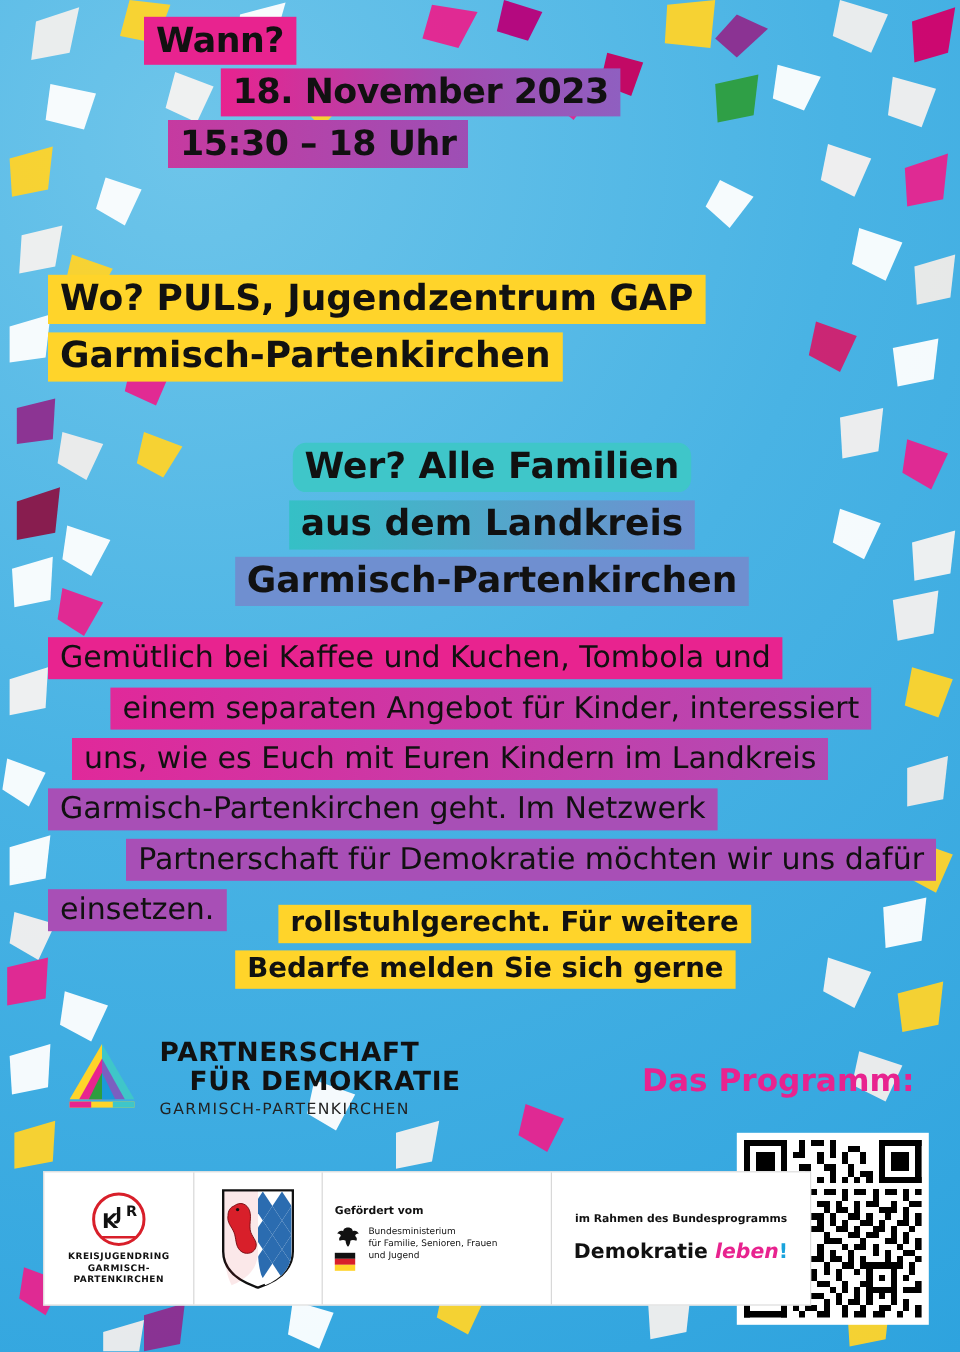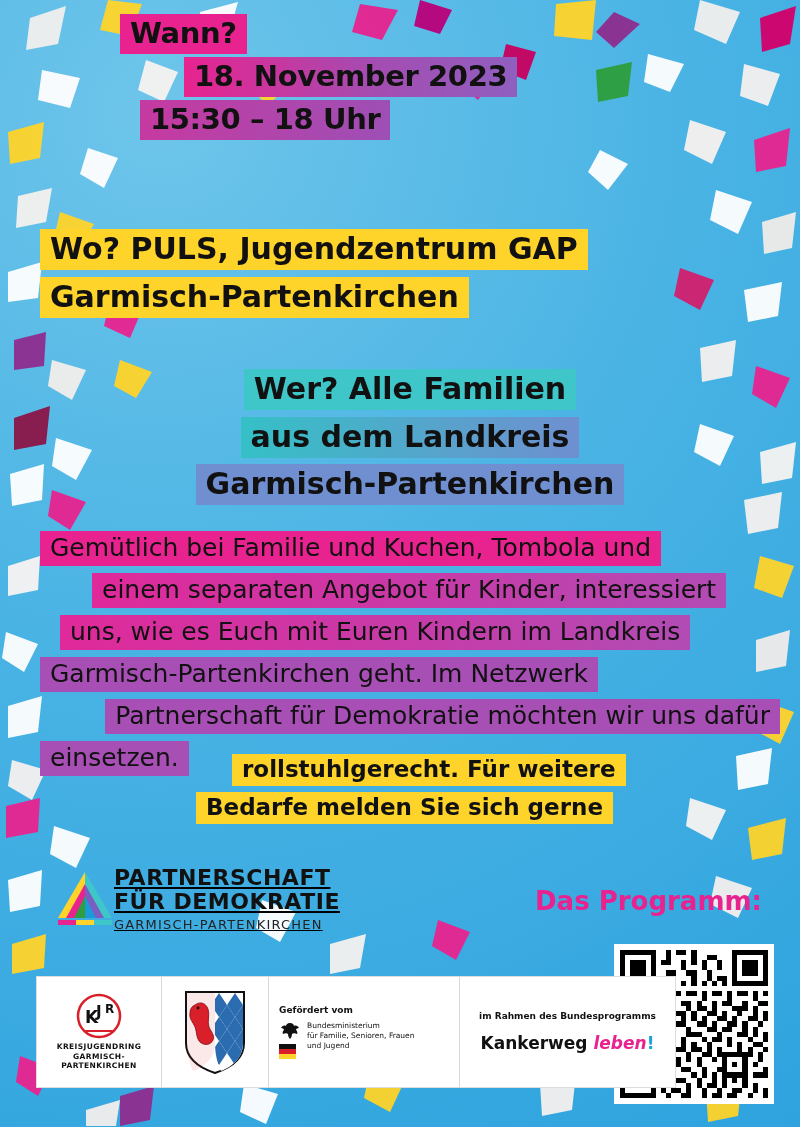--- a/index.html
+++ b/index.html
@@ -84,21 +84,21 @@
     top: 368px;
     width: 740px;
     font-size: 30px;
     font-weight: bold;
     line-height: 1.42;
     text-align: center;
   }
   .line-o1 { margin: 0 0 5px 0; }
   .line-o2 { margin: 0 0 5px 0; }
   .line-o3 { margin: 0; }
-  .hl-teal  { background: #3fc6c9; }
+  .hl-teal  { background: #3fc6c9; border-radius: 11px; }
   .hl-teal2 { background: linear-gradient(90deg,#35c0c6 0%, #6f8fd0 100%); }
   .hl-blue  { background: #6f8fd0; }
 
   .block-body {
     position: absolute;
     left: 40px;
     top: 528px;
     width: 740px;
     font-size: 25px;
     line-height: 1.56;
@@ -126,31 +126,30 @@
   }
   .block-access p { margin: 0 0 3px 0; }
   .ac-2 { padding-left: 36px; }
 
   
   .logo-pfd {
     position: absolute;
     left: 56px;
     top: 866px;
     display: flex;
-    align-items: flex-end;
-    gap: 0;
-    text-decoration: underline;
+    align-items: center;
+    gap: 19px;
   }
   .logo-mark { width: 58px; height: 62px; }
   .logo-text { color: #111; }
   .logo-l1 {
     font-size: 22px; font-weight: bold; letter-spacing: 0.5px; line-height: 1.08;
   }
   .logo-l2 {
-    font-size: 22px; font-weight: bold; letter-spacing: 0.5px; line-height: 1.08;
+    font-size: 22px; font-weight: bold; letter-spacing: 0.5px; line-height: 1.08; margin-left: 25px;
   }
   .logo-l3 {
     font-size: 13px; letter-spacing: 1.2px; margin-top: 3px; color: #222;
   }
 
   
   .programm-label {
     position: absolute;
     right: 38px;
     top: 886px;
@@ -358,21 +357,21 @@
       <div class="line-o2">
         <span class="hl hl-teal2">aus dem Landkreis</span>
       </div>
       <div class="line-o3">
         <span class="hl hl-blue">Garmisch-Partenkirchen</span>
       </div>
     </div>
 
     <div class="block-body">
       <p class="bl-1">
-        <span class="hl hl-magenta">Gemütlich bei Familie und Kuchen, Tombola und</span>
+        <span class="hl hl-magenta">Gemütlich bei Kaffee und Kuchen, Tombola und</span>
       </p>
       <p class="bl-2">
         <span class="hl hl-mag2">einem separaten Angebot für Kinder, interessiert</span>
       </p>
       <p class="bl-3">
         <span class="hl hl-mag2">uns, wie es Euch mit Euren Kindern im Landkreis</span>
       </p>
       <p class="bl-4">
         <span class="hl hl-purple">Garmisch-Partenkirchen geht. Im Netzwerk</span>
       </p>
@@ -656,21 +655,21 @@
               <div>und Jugend</div>
             </div>
           </div>
         </div>
       </div>
 
       <div class="f-cell">
         <div class="dleben">
           <div class="dl-title">im Rahmen des Bundesprogramms</div>
           <div class="dl-word">
-            <span>Kankerweg</span>
+            <span>Demokratie</span>
             <span class="dl-leben">leben</span><span class="dl-bang">!</span>
           </div>
         </div>
       </div>
 
     </div>
 
   </div>
 </div>
 

